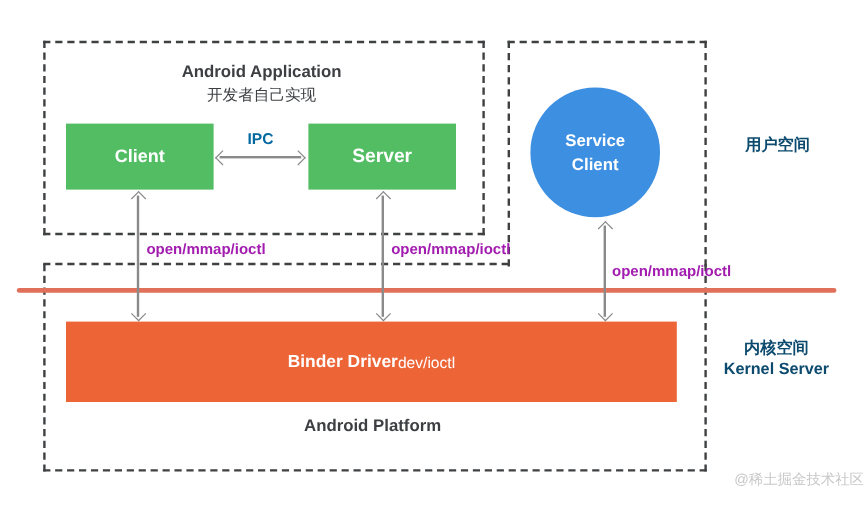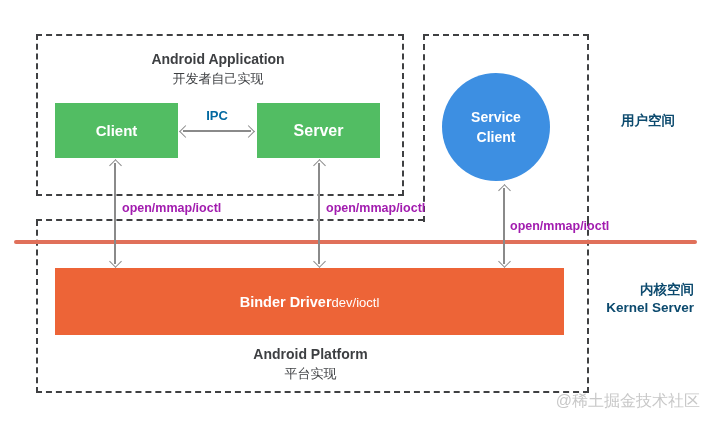--- a/index.html
+++ b/index.html
@@ -56,23 +56,23 @@
 
   .ipc-label { left:187px; top:108px; width:60px; text-align:center; font-weight:bold; font-size:13px; color:#0369a1; }
 
   .syscall { font-size:12.5px; font-weight:bold; color:#a21caf; white-space:nowrap; z-index:2; }
   .sys-client { left:122px; top:201px; }
   .sys-server { left:326px; top:201px; }
   .sys-sm { left:510px; top:219px; }
 
   .space-label { width:130px; text-align:center; color:#0c4a6e; font-weight:bold; font-size:13.5px; line-height:18px; }
   .user-space { left:583px; top:112px; }
-  .kernel-space { left:564px; top:281px;text-align:right; }
+  .kernel-space { left:582px; top:281px; }
 
-  .watermark { right:20px; top:391px; width:200px; text-align:right; font-size:16px; color:#c8c8c8; }
+  .watermark { right:0; top:391px; width:200px; text-align:right; font-size:12px; color:#c8c8c8; }
 </style>
 </head>
 <body>
 
 <div class="canvas">
 
   <div class="abs dashed app-box"></div>
   <div class="abs dashed sm-box"></div>
   <div class="abs dashed platform-box"></div>
   <div class="abs platform-top-edge"></div>
@@ -120,21 +120,20 @@
   <div class="abs syscall sys-client">open/mmap/ioctl</div>
   <div class="abs syscall sys-server">open/mmap/ioctl</div>
   <div class="abs syscall sys-sm">open/mmap/ioctl</div>
 
   <div class="abs node binder">
     <span class="b-title">Binder Driver</span>
     <span class="b-sub">dev/ioctl</span>
   </div>
 
   <div class="abs ctext title platform-title">Android Platform</div>
-  <div class="abs ctext subtitle platform-subtitle">平台实现</div>
 
   <div class="abs space-label user-space">
     <div>用户空间</div>
   </div>
   <div class="abs space-label kernel-space">
     <div>内核空间</div>
     <div>Kernel Server</div>
   </div>
 
   <div class="abs watermark">@稀土掘金技术社区</div>

